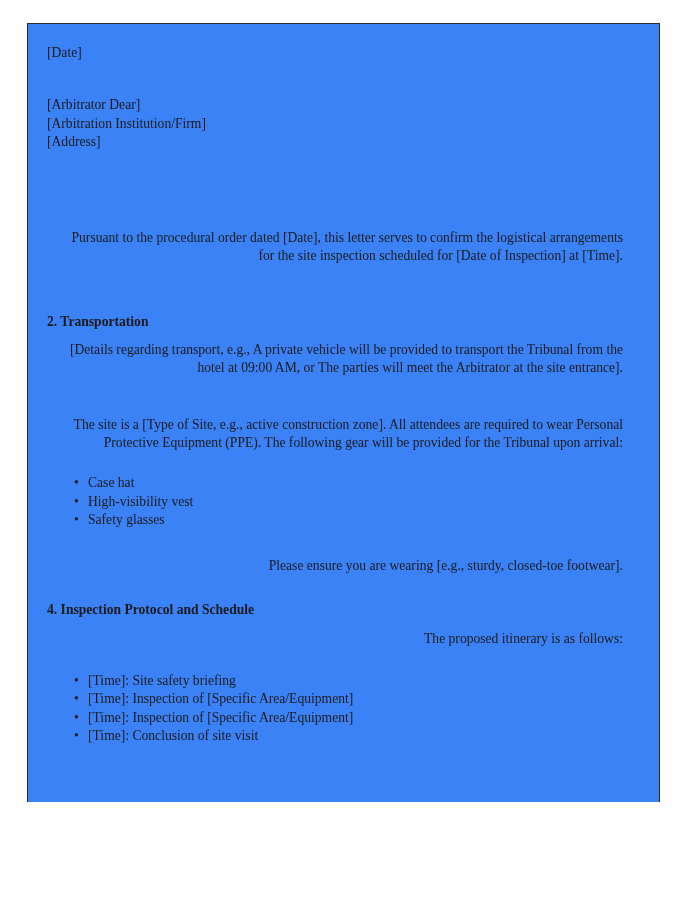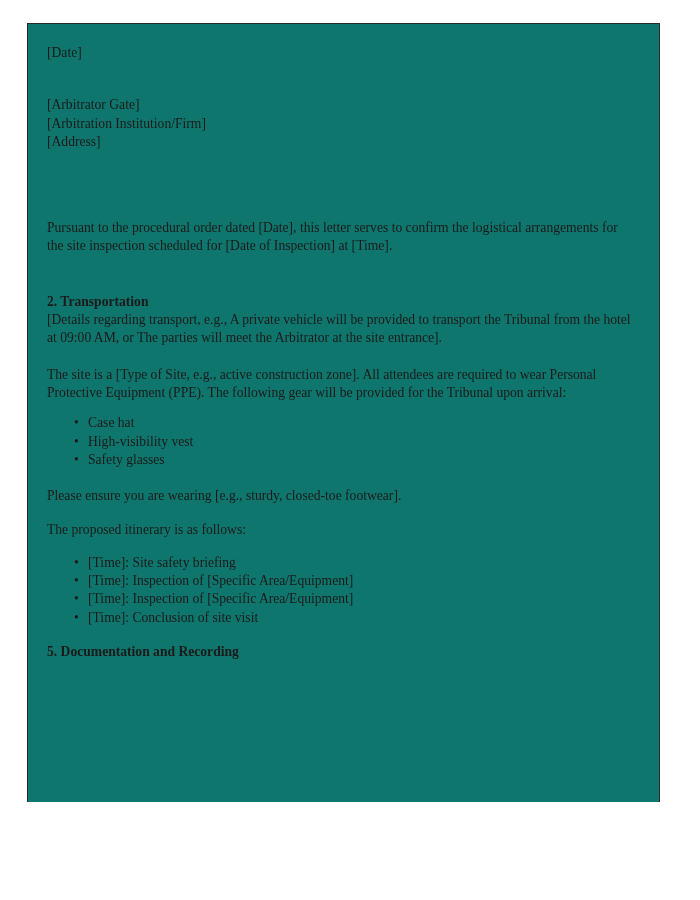--- a/index.html
+++ b/index.html
@@ -21,21 +21,21 @@
     position: absolute;
     left: 27px;
     top: 23px;
     width: 633px;
     height: 779px;
     box-sizing: border-box;
     border-top: 1.5px solid #2b2b2b;
     border-left: 1.5px solid #2b2b2b;
     border-right: 1.5px solid #2b2b2b;
     border-bottom: none;
-    background: #0f766e;
+    background: #3b82f6;
     overflow: hidden;
   }
 
   .page-body {
     position: absolute;
     left: 19px;
     top: 20px;
     width: 586px;
   }
 
@@ -50,21 +50,22 @@
 
   .line {
     white-space: nowrap;
   }
 
   .heading {
     font-weight: bold;
   }
 
   .para {
-    margin: 0;
+    margin: 10px;
+    text-align: right;
   }
 
   
   .gap-date      { height: 34px; }
   .gap-addr      { height: 30px; }
   .gap-re        { height: 19px; }
   .gap-dear      { height: 19px; }
   .gap-intro     { height: 19px; }
   .gap-section   { height: 18px; }
   .gap-list-pre  { height: 12px; }
@@ -95,21 +96,21 @@
 </head>
 <body>
 
 <div class="page-sheet">
   <div class="page-body">
 
     <div class="line">[Date]</div>
 
     <div class="gap-date"></div>
 
-    <div class="line">[Arbitrator Gate]</div>
+    <div class="line">[Arbitrator Dear]</div>
     <div class="line">[Arbitration Institution/Firm]</div>
     <div class="line">[Address]</div>
 
     <div class="gap-addr"></div>
 
 
     <div class="gap-re"></div>
 
 
     <div class="gap-dear"></div>
@@ -144,20 +145,21 @@
         <span class="bullet-text">Safety glasses</span>
       </li>
     </ul>
 
     <div class="gap-please"></div>
 
     <p class="para">Please ensure you are wearing [e.g., sturdy, closed-toe footwear].</p>
 
     <div class="gap-list-post"></div>
 
+    <div class="heading">4. Inspection Protocol and Schedule</div>
     <p class="para">The proposed itinerary is as follows:</p>
 
     <div class="gap-itin-pre"></div>
 
     <ul class="doc-list">
       <li>
         <span class="bullet-dot">•</span>
         <span class="bullet-text">[Time]: Site safety briefing</span>
       </li>
       <li>
@@ -169,16 +171,15 @@
         <span class="bullet-text">[Time]: Inspection of [Specific Area/Equipment]</span>
       </li>
       <li>
         <span class="bullet-dot">•</span>
         <span class="bullet-text">[Time]: Conclusion of site visit</span>
       </li>
     </ul>
 
     <div class="gap-itin-post"></div>
 
-    <div class="heading">5. Documentation and Recording</div>
 
   </div>
 </div>
 
 </body></html>

